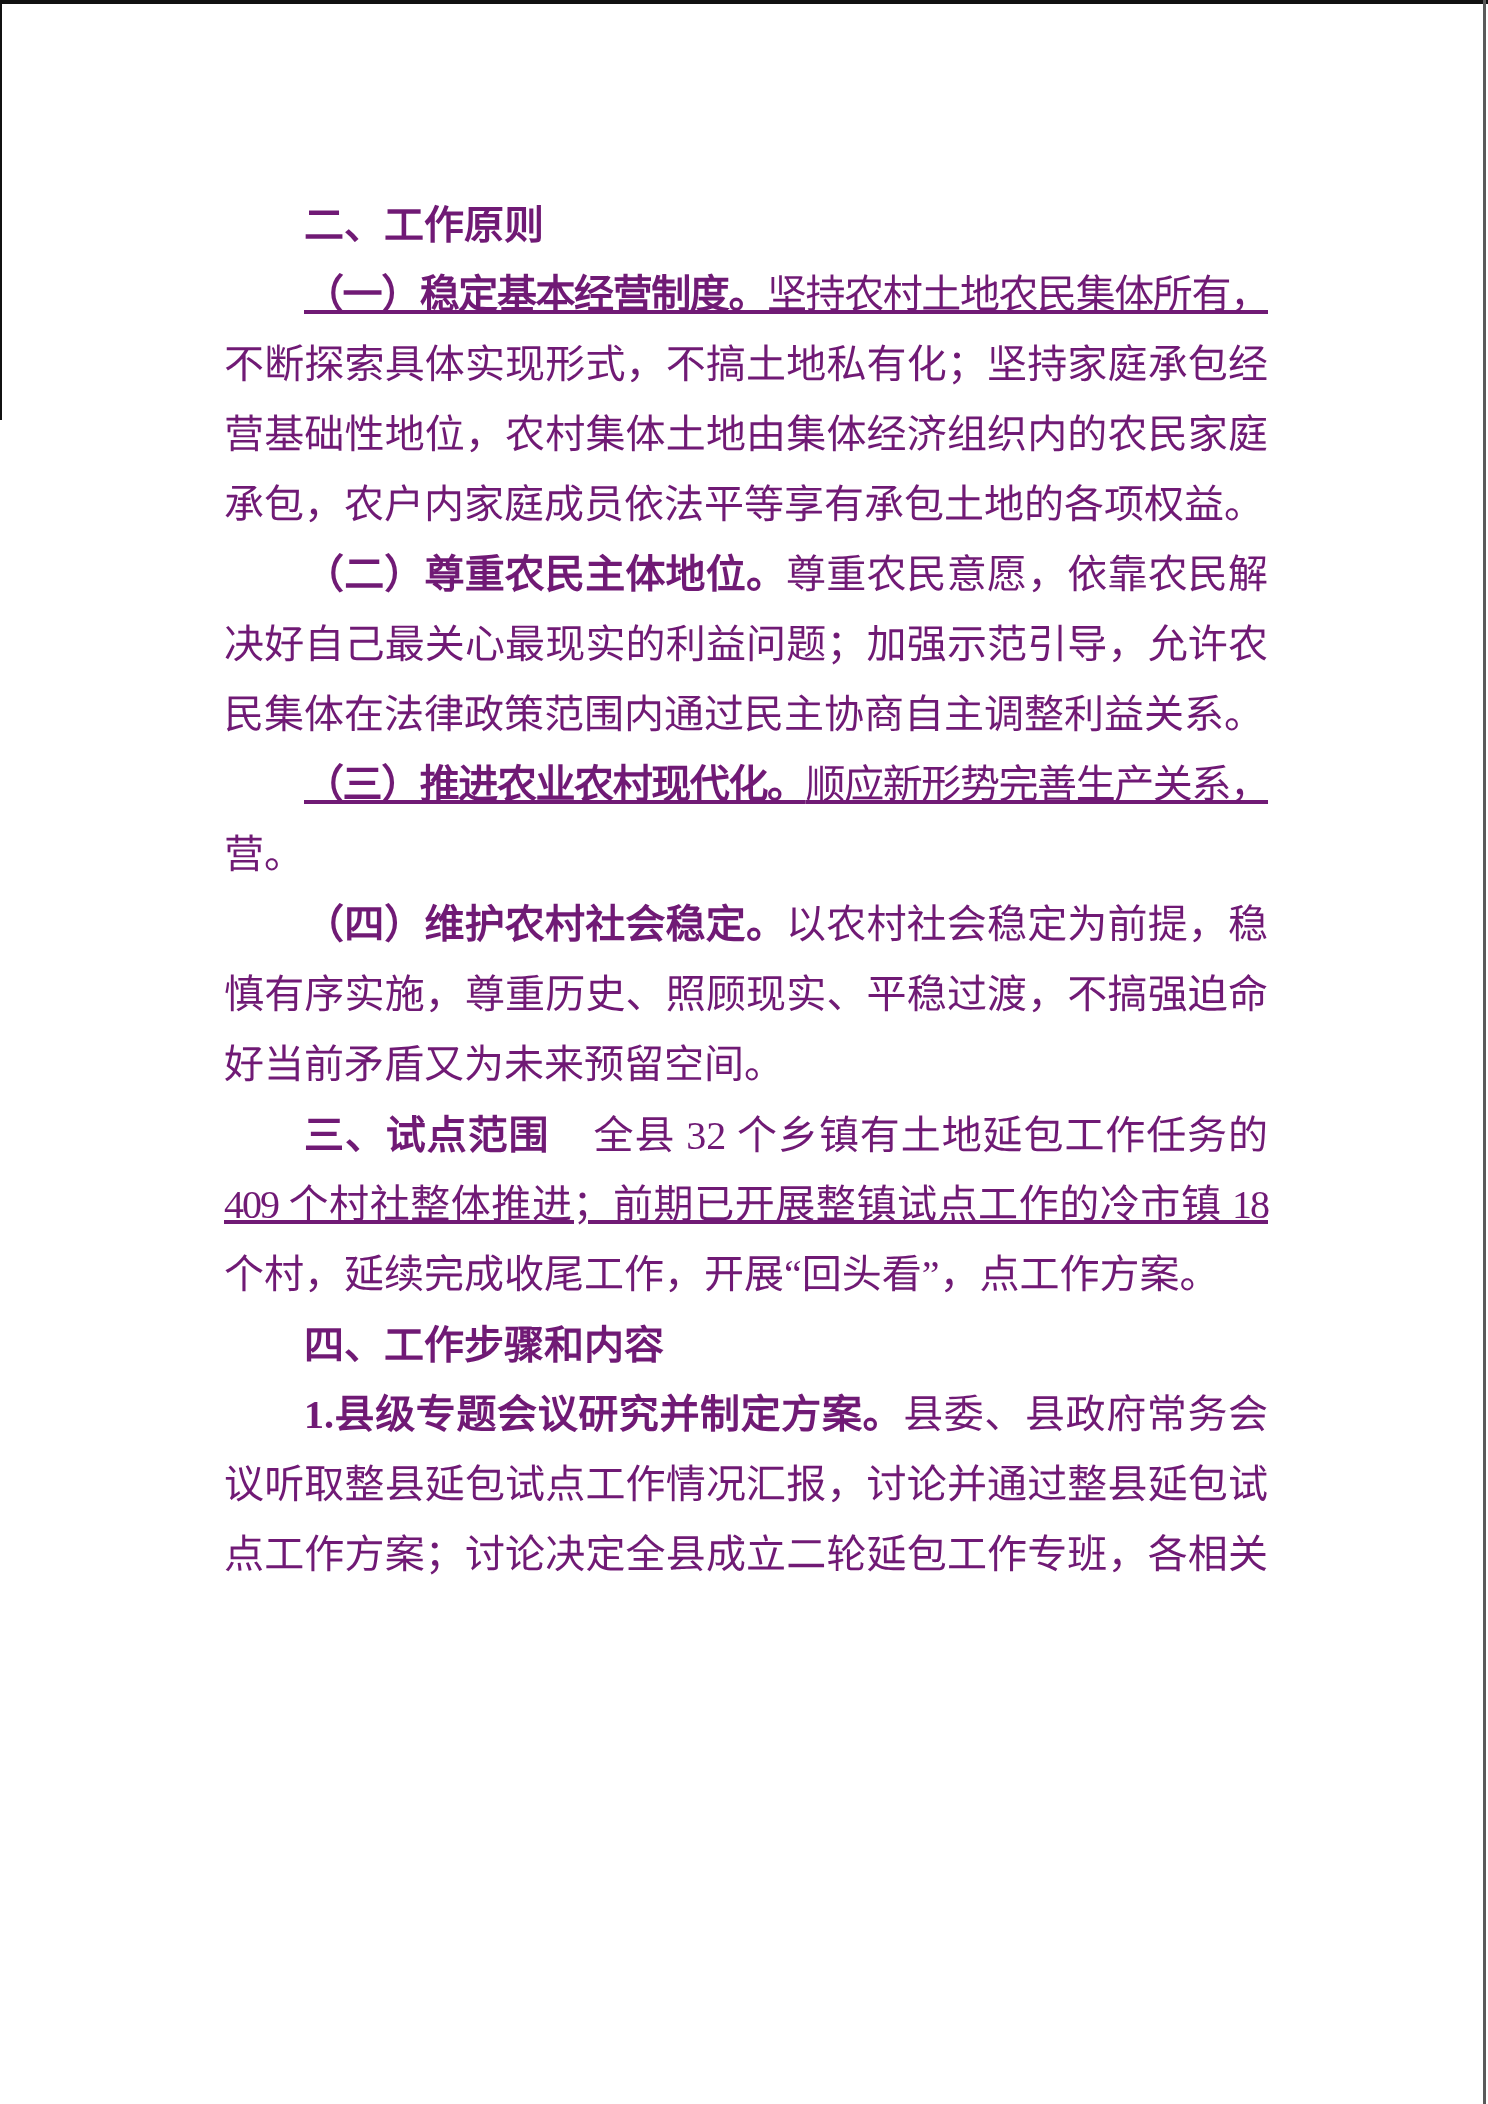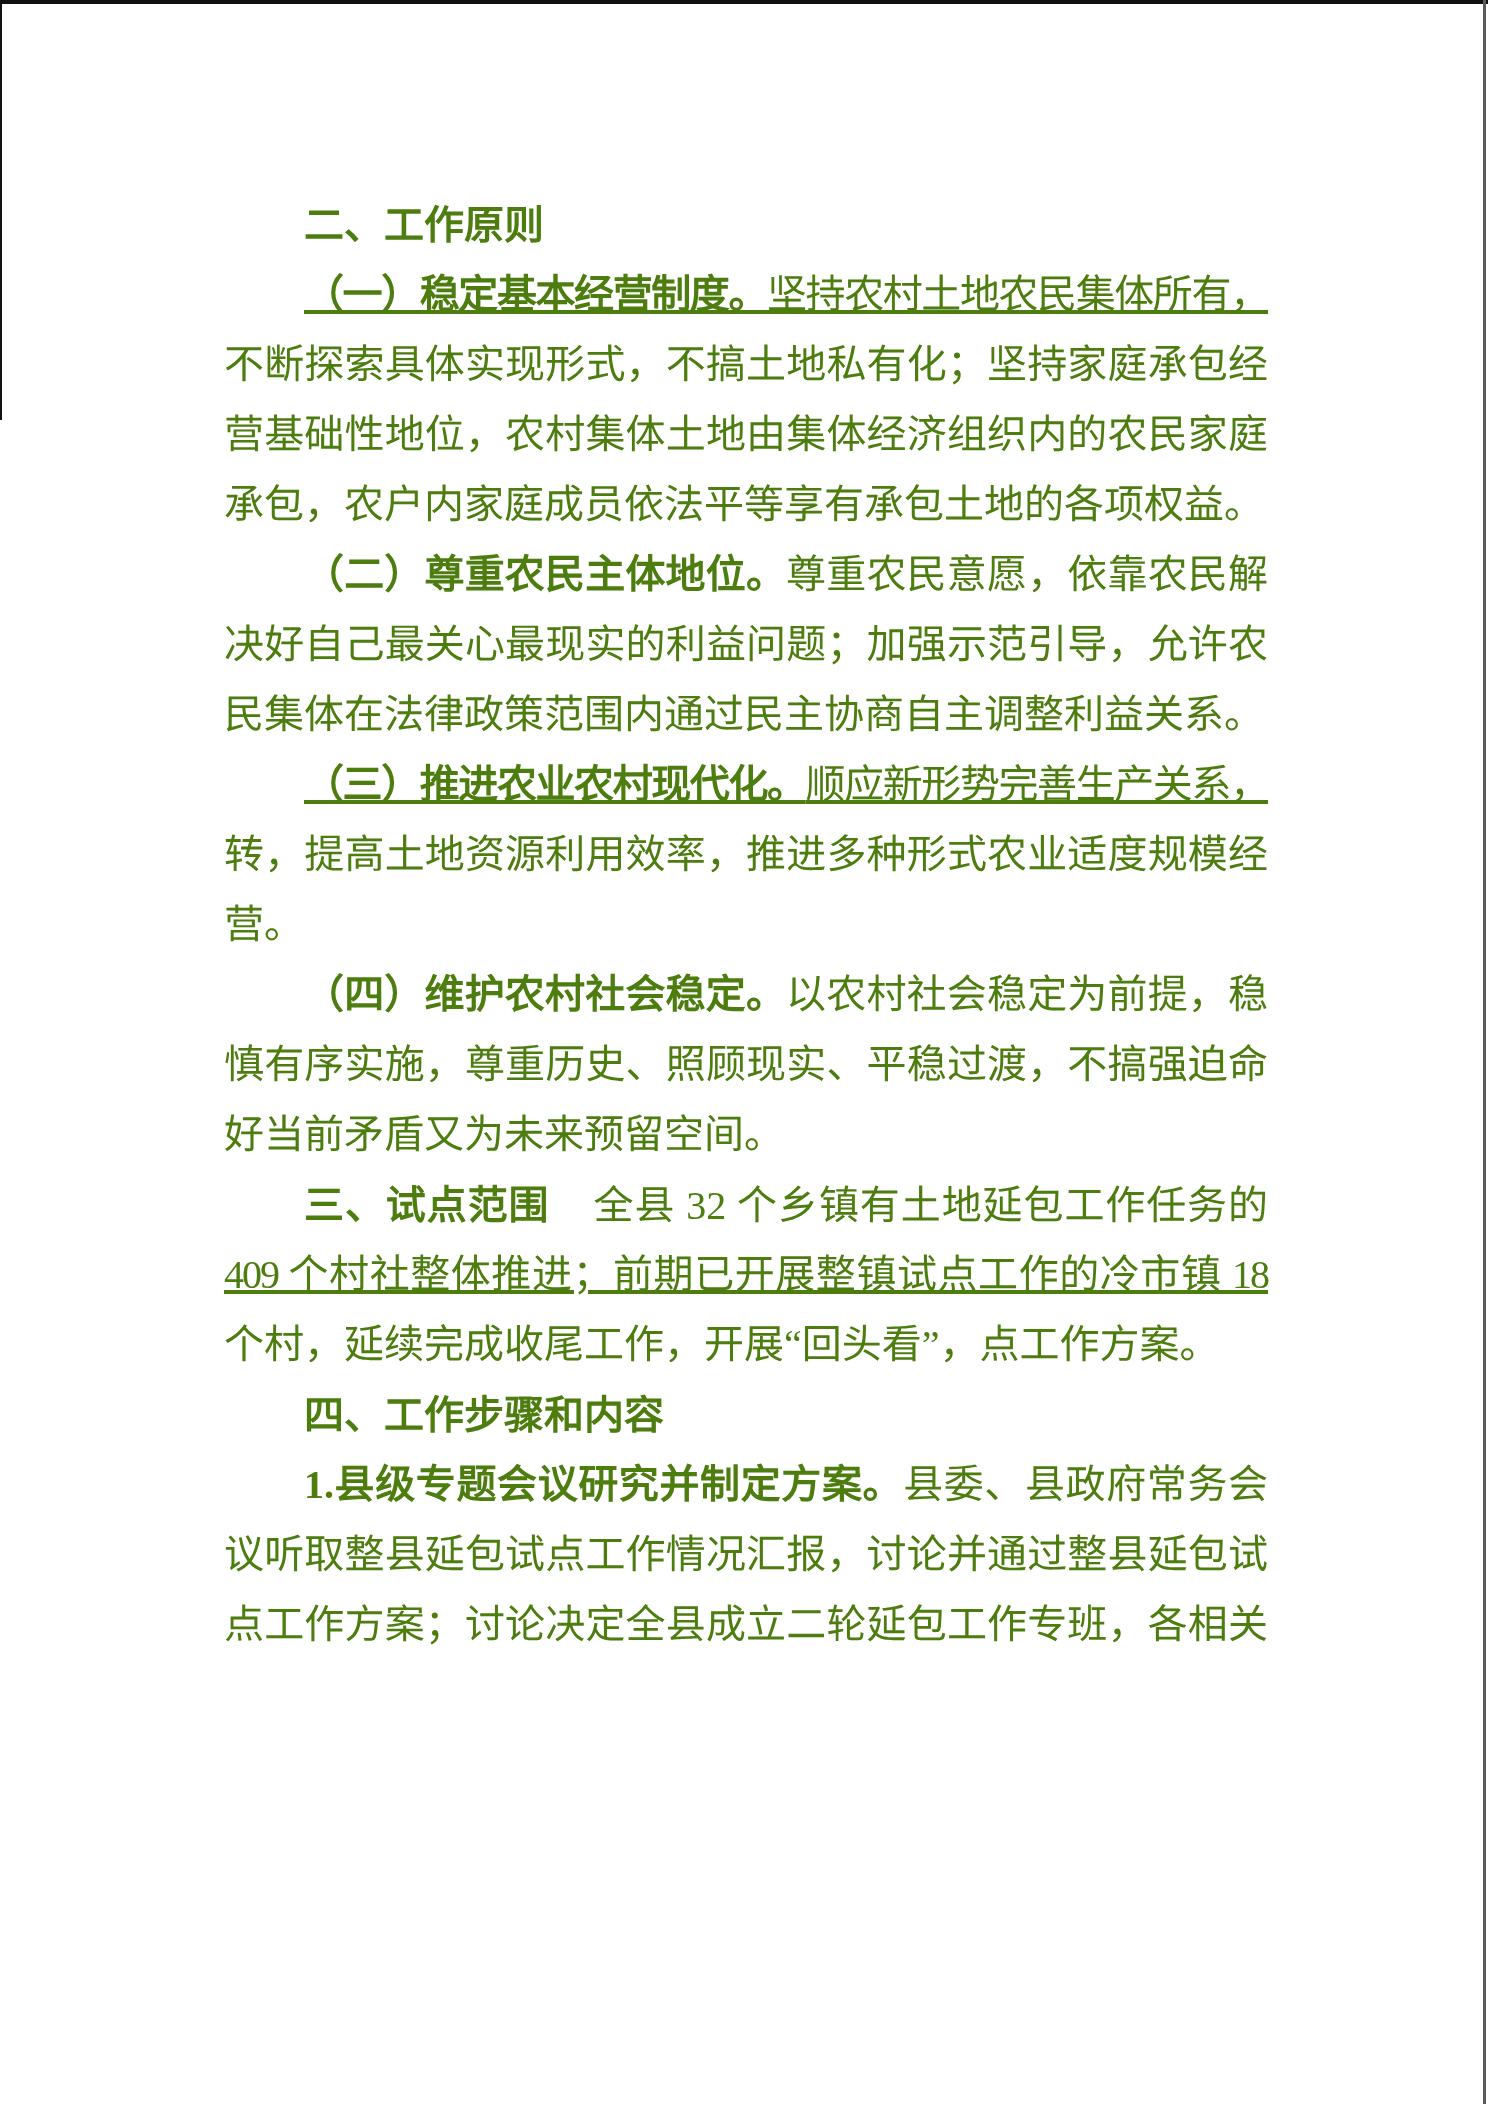--- a/index.html
+++ b/index.html
@@ -4,21 +4,21 @@
 <title>文档页</title>
 <style>
   html, body { margin: 0; padding: 0; background: #ffffff; }
   .page {
     position: relative;
     width: 1488px;
     height: 2104px;
     background: #ffffff;
     overflow: hidden;
     font-family: "Liberation Serif", "DejaVu Serif", serif;
-    color: #4d7c0f;
+    color: #701a75;
   }
   
   .edge-top   { position: absolute; top: 0; left: 0; width: 100%; height: 4px; background: #111111; }
   .edge-left  { position: absolute; top: 0; left: 0; width: 2px; height: 420px; background: #111111; }
   .edge-right { position: absolute; top: 0; right: 2px; width: 3px; height: 100%; background: #5a5a5a; }
 
   .content {
     position: absolute;
     left: 224px;
     top: 190px;
@@ -54,21 +54,20 @@
     <div class="line indent tight fill"><span class="b">（一）稳定基本经营制度。</span><span>坚持农村土地农民集体所有，</span></div>
     <div class="line fill"><span>不断探索具体实现形式，不搞土地私有化；坚持家庭承包经</span></div>
     <div class="line fill"><span>营基础性地位，农村集体土地由集体经济组织内的农民家庭</span></div>
     <div class="line left"><span>承包，农户内家庭成员依法平等享有承包土地的各项权益。</span></div>
 
     <div class="line indent fill"><span class="b">（二）尊重农民主体地位。</span><span>尊重农民意愿，依靠农民解</span></div>
     <div class="line fill"><span>决好自己最关心最现实的利益问题；加强示范引导，允许农</span></div>
     <div class="line left"><span>民集体在法律政策范围内通过民主协商自主调整利益关系。</span></div>
 
     <div class="line indent tight fill"><span class="b">（三）推进农业农村现代化。</span><span>顺应新形势完善生产关系，</span></div>
-    <div class="line fill"><span>转，提高土地资源利用效率，推进多种形式农业适度规模经</span></div>
     <div class="line left"><span>营。</span></div>
 
     <div class="line indent fill"><span class="b">（四）维护农村社会稳定。</span><span>以农村社会稳定为前提，稳</span></div>
     <div class="line fill"><span>慎有序实施，尊重历史、照顾现实、平稳过渡，不搞强迫命</span></div>
     <div class="line left"><span>好当前矛盾又为未来预留空间。</span></div>
 
     <div class="line indent fill"><span class="hei gap">三、试点范围</span><span>全县 32 个乡镇有土地延包工作任务的</span></div>
     <div class="line tight fill"><span>409 个村社整体推进；前期已开展整镇试点工作的冷市镇 18</span></div>
     <div class="line left"><span>个村，延续完成收尾工作，开展“回头看”，点工作方案。</span></div>
 

